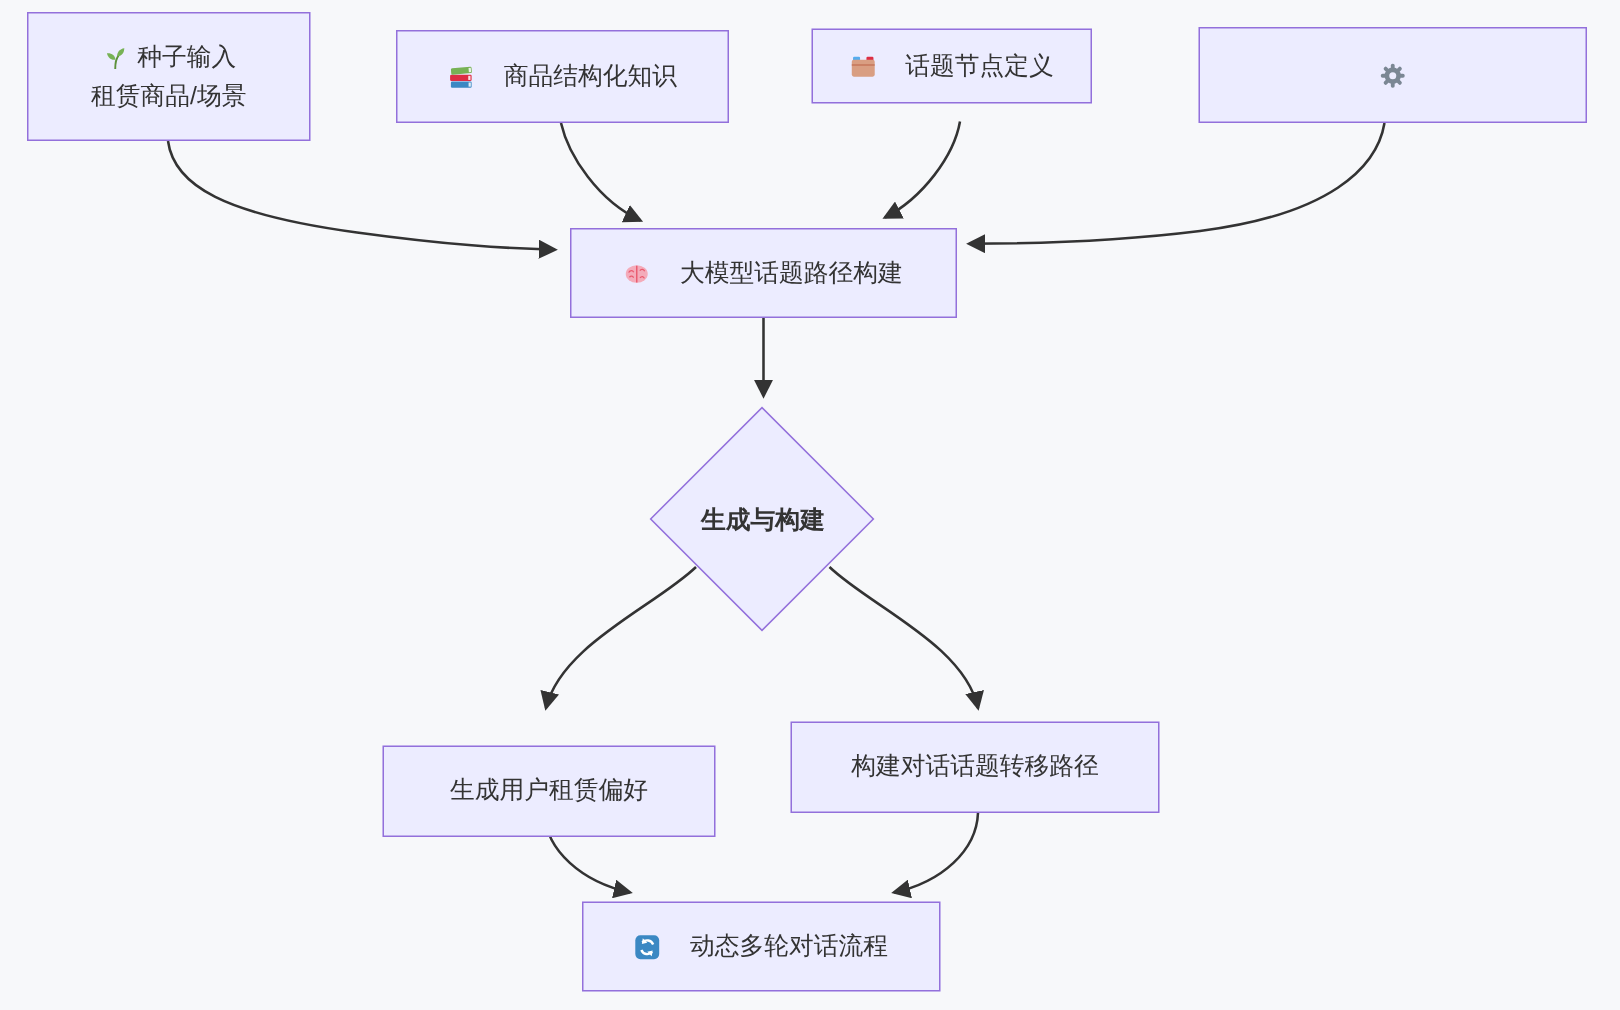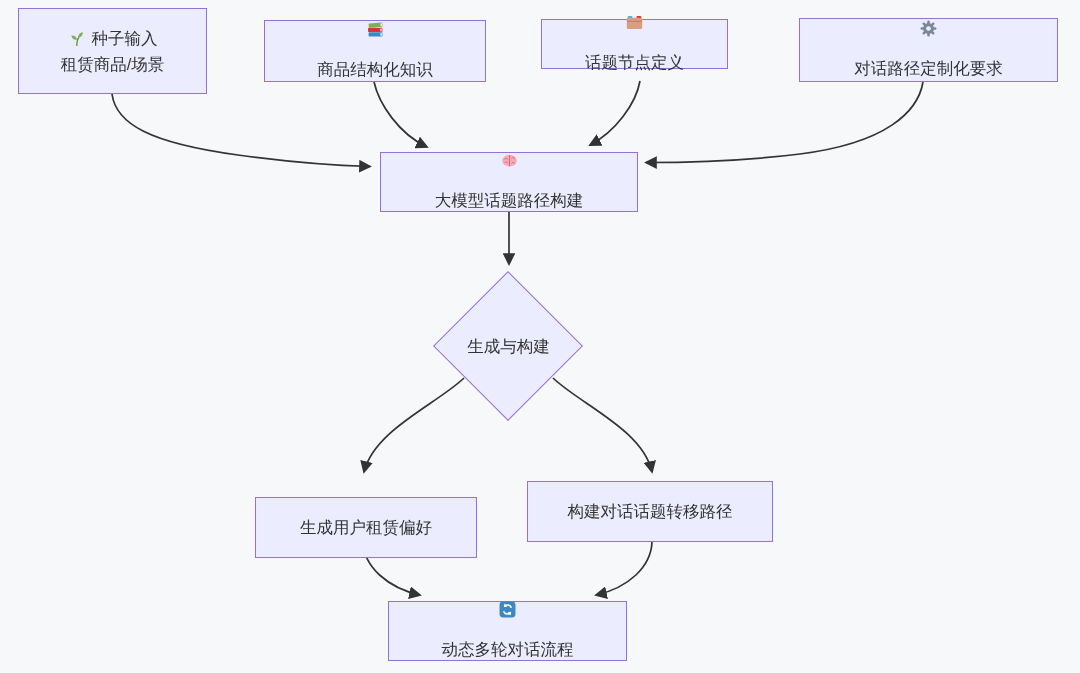--- a/index.html
+++ b/index.html
@@ -5,27 +5,27 @@
   html,body{margin:0;padding:0;background:#F7F8FA;}
   .canvas{
     position:relative;width:1080px;height:673px;background:#F7F8FA;
     font-family:"Liberation Sans",sans-serif;overflow:hidden;
   }
   .edges{position:absolute;left:0;top:0;width:1080px;height:673px;pointer-events:none;}
   .node{
     position:absolute;background:#ECECFF;border:1.4px solid #9370DB;
     color:#333333;font-size:16.5px;line-height:1.35;
     display:flex;align-items:center;justify-content:center;gap:20px;
-    box-sizing:border-box;text-align:center;flex-direction:column;
+    box-sizing:border-box;text-align:center;
   }
   .node.multiline{flex-direction:column;gap:3px;}
   .row{display:flex;align-items:center;justify-content:center;gap:7px;}
   .icon{display:inline-flex;width:17px;height:17px;flex:0 0 auto;}
   .icon svg{width:100%;height:100%;display:block;}
-  .diamond-wrap{position:absolute;left:432px;top:272px;width:153px;height:150px;}
+  .diamond-wrap{position:absolute;left:432px;top:272px;width:153px;height:150px;font-weight:bold;}
   .diamond-shape{
     position:absolute;left:23px;top:21px;width:106px;height:106px;
     transform:rotate(45deg);background:#ECECFF;border:1.4px solid #9370DB;
     box-sizing:border-box;
   }
   .diamond-label{
     position:absolute;left:0;top:0;right:0;bottom:0;
     display:flex;align-items:center;justify-content:center;
     color:#333333;font-size:16.5px;
   }
@@ -102,21 +102,20 @@
         <g fill="#7B8794">
           <rect x="6.8" y="0.5" width="2.4" height="15" rx="1.1"></rect>
           <rect x="0.5" y="6.8" width="15" height="2.4" rx="1.1"></rect>
           <rect x="6.8" y="0.5" width="2.4" height="15" rx="1.1" transform="rotate(45 8 8)"></rect>
           <rect x="6.8" y="0.5" width="2.4" height="15" rx="1.1" transform="rotate(-45 8 8)"></rect>
           <circle cx="8" cy="8" r="5.1"></circle>
         </g>
         <circle cx="8" cy="8" r="2.2" fill="#ECECFF"></circle>
       </svg>
     </span>
-    <span>对话路径定制化要求</span>
   </div>
 
   <div class="node" style="left:380px;top:152px;width:258px;height:60px;">
     <span class="icon">
       <svg viewBox="0 0 16 16">
         <ellipse cx="8" cy="8.2" rx="6.9" ry="5.5" fill="#F4ABBA"></ellipse>
         <path d="M8 3 V13.5" stroke="#EA596E" stroke-width="0.9" fill="none"></path>
         <path d="M2.9 7.2 C3.9 5.6 5.5 5.6 6.1 7.1 M9.9 6 C10.9 4.7 12.4 5.1 13 6.5 M3.4 10.2 C4.4 9.1 5.5 9.3 6 10.5 M10 10.6 C11 9.4 12.3 9.6 12.8 10.9" stroke="#EA596E" stroke-width="0.8" fill="none"></path>
       </svg>
     </span>

